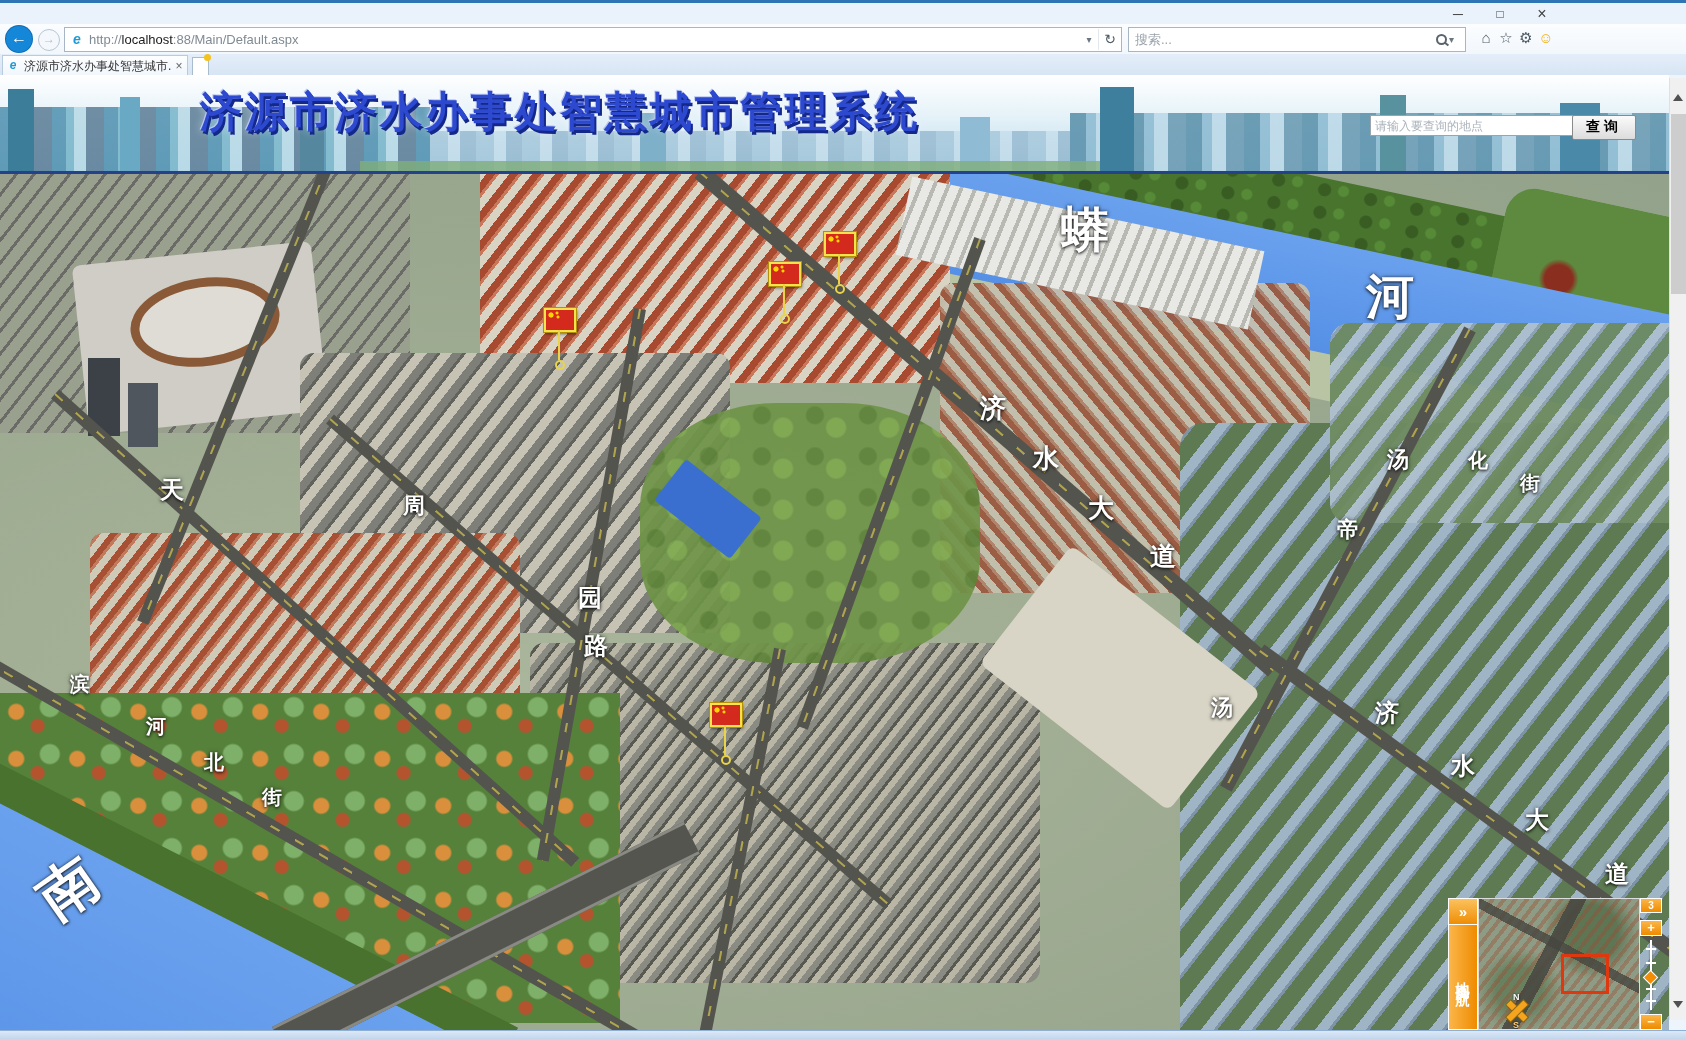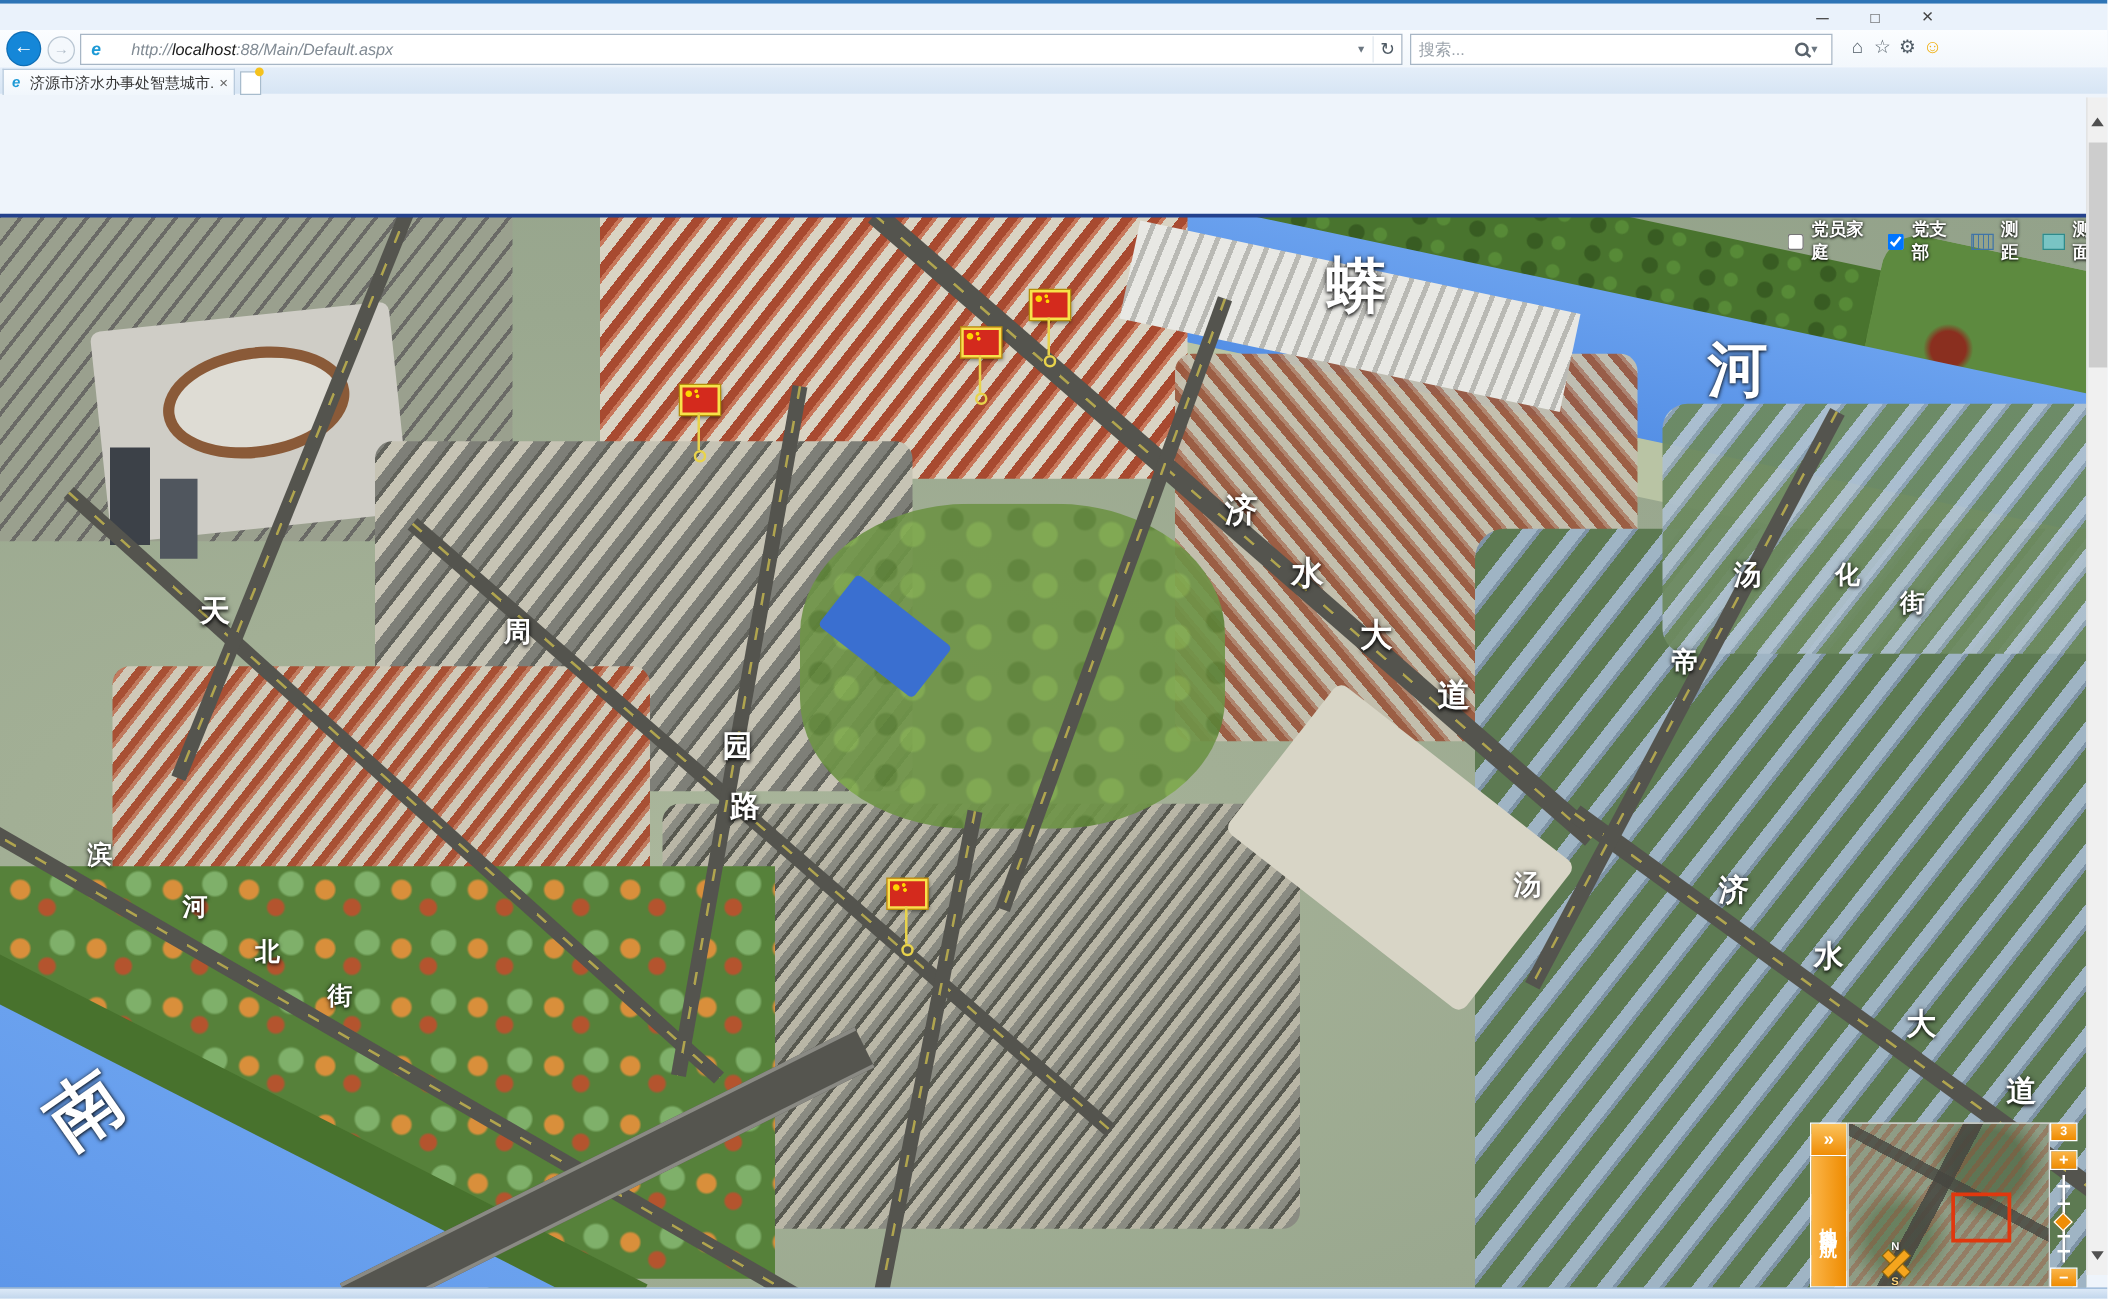--- a/index.html
+++ b/index.html
@@ -11,21 +11,21 @@
   #titlebar{left:0;top:3px;width:1686px;height:21px;background:#eaf2fb;}
   .winbtn{position:absolute;top:2px;width:30px;height:18px;text-align:center;line-height:18px;color:#444;font-size:14px;cursor:pointer;}
   #btn-min{left:1443px;font-weight:bold;}
   #btn-max{left:1485px;font-size:12px;}
   #btn-close{left:1527px;font-size:16px;}
   #toolbar{left:0;top:24px;width:1686px;height:30px;background:linear-gradient(#fbfdff,#f2f7fc);}
   #backbtn{left:6px;top:26px;width:26px;height:26px;border-radius:50%;background:#1587d8;color:#fff;text-align:center;line-height:24px;font-size:16px;cursor:pointer;box-shadow:0 0 0 1px #0f6db4;}
   #fwdbtn{left:38px;top:29px;width:20px;height:20px;border-radius:50%;background:#f4f8fc;border:1px solid #b9c6d2;color:#b0bcc8;text-align:center;line-height:18px;font-size:12px;}
   #addressbar{left:64px;top:27px;width:1056px;height:23px;background:#fff;border:1px solid #a7b6c5;display:flex;align-items:center;font-size:13px;}
   .ieicon{display:inline-block;width:16px;height:16px;border-radius:50%;color:#1e9ad6;font-weight:bold;font-style:italic;font-size:14px;line-height:15px;text-align:center;}
-  #addr-text{flex:1;white-space:nowrap;overflow:hidden;margin-left:20px;font-style:italic;}
+  #addr-text{flex:1;white-space:nowrap;overflow:hidden;margin-left:4px;}
   #addr-text .scheme,#addr-text .path{color:#808a93;}
   #addr-text .host{color:#1b1b1b;}
   #addr-caret{width:18px;color:#6b7680;font-size:10px;text-align:center;cursor:pointer;}
   #addr-refresh{width:22px;color:#4e5a64;font-size:14px;text-align:center;cursor:pointer;border-left:1px solid #e2e9ef;line-height:21px;}
   #searchbox{left:1128px;top:27px;width:336px;height:23px;background:#fff;border:1px solid #a7b6c5;display:flex;align-items:center;font-size:13px;}
   #searchbox .ph{flex:1;color:#9aa2aa;padding-left:6px;}
   .mag{display:inline-block;width:7px;height:7px;border:2px solid #5a646d;border-radius:50%;position:relative;margin-right:2px;}
   .mag:after{content:"";position:absolute;left:6px;top:7px;width:5px;height:2px;background:#5a646d;transform:rotate(40deg);}
   #search-caret{color:#6b7680;font-size:10px;width:16px;cursor:pointer;}
   .tbicon{position:absolute;top:28px;width:20px;height:20px;text-align:center;line-height:20px;font-size:15px;color:#4e5a64;cursor:pointer;}
@@ -135,33 +135,40 @@
   <div class="tbicon" id="icon-gear">⚙</div>
   <div class="tbicon" id="icon-smile">☺</div>
   <div id="tabbar" class="abs"></div>
   <div id="tab" class="abs">
     <span class="ieicon" style="margin-left:2px;transform:scale(.85);">e</span>
     <span id="tab-title">济源市济水办事处智慧城市...</span>
     <span id="tab-close">×</span>
   </div>
   <div id="newtab"></div>
 
+  <div id="banner" class="abs">
+    <div class="bcluster" id="bc1"></div>
+    <div class="bcluster" id="bc2"></div>
+    <div class="bcluster" id="bc3"></div>
+    <div class="tower" id="t1"></div>
+    <div class="tower" id="t2"></div>
+    <div class="tower" id="t3"></div>
+    <div class="tower" id="t4"></div>
+    <div class="tower" id="t5"></div>
+    <div class="tower" id="t6"></div>
+    <div class="tower" id="t7"></div>
+    <div class="tower" id="t8"></div>
+    <div class="tower" id="bgreen"></div>
+    <div class="abs" id="page-title">济源市济水办事处智慧城市管理系统</div>
+    <input class="abs" id="place-search" placeholder="请输入要查询的地点" style="">
+    <div class="abs" id="query-btn">查询</div>
+  </div>
 
   <div id="navline" class="abs"></div>
 
-  <div id="overlayrow" class="abs">
-    <input type="checkbox" style="">
-    <span>党员家庭</span>
-    <input type="checkbox" checked="" style="">
-    <span>党支部</span>
-    <span class="tool-ic" id="ic-dist"></span>
-    <span>测距</span>
-    <span class="tool-ic" id="ic-area"></span>
-    <span>测面</span>
-  </div>
 
   <div id="map" class="abs">
 
     <div class="d" style="left:850px;top:-95px;width:900px;height:78px;transform:rotate(12deg);transform-origin:left center;background:#49742e;background-image:radial-gradient(circle at 20% 50%,#385c22 0 6px,transparent 7px),radial-gradient(circle at 60% 40%,#578a37 0 5px,transparent 6px);background-size:47px 23px;"></div>
     <div class="d" style="left:1480px;top:30px;width:220px;height:280px;transform:rotate(12deg);background:radial-gradient(circle at 30% 30%,#8a2f1f 0 14px,transparent 20px),radial-gradient(circle at 70% 60%,#b5502c 0 16px,transparent 22px),radial-gradient(circle at 45% 80%,#4f7a30 0 18px,transparent 26px),#5d8a3f;border-radius:30px;"></div>
     <div class="d" style="left:870px;top:-27px;width:880px;height:110px;transform:rotate(12deg);transform-origin:left center;background:linear-gradient(#6aa1ee,#5590e6);border-radius:55px 0 0 55px;"></div>
     <div class="d" style="left:850px;top:80px;width:930px;height:46px;transform:rotate(12deg);transform-origin:left center;background:#b9c4a4;"></div>
 
     <div class="d" style="left:-60px;top:-40px;width:470px;height:300px;background:repeating-linear-gradient(128deg,#6a6a66 0 3px,#9aa08e 3px 14px);border-radius:20px;"></div>
     <div class="d" style="left:80px;top:80px;width:240px;height:170px;background:#cfcdc6;border-radius:8px;transform:rotate(-6deg);"></div>

